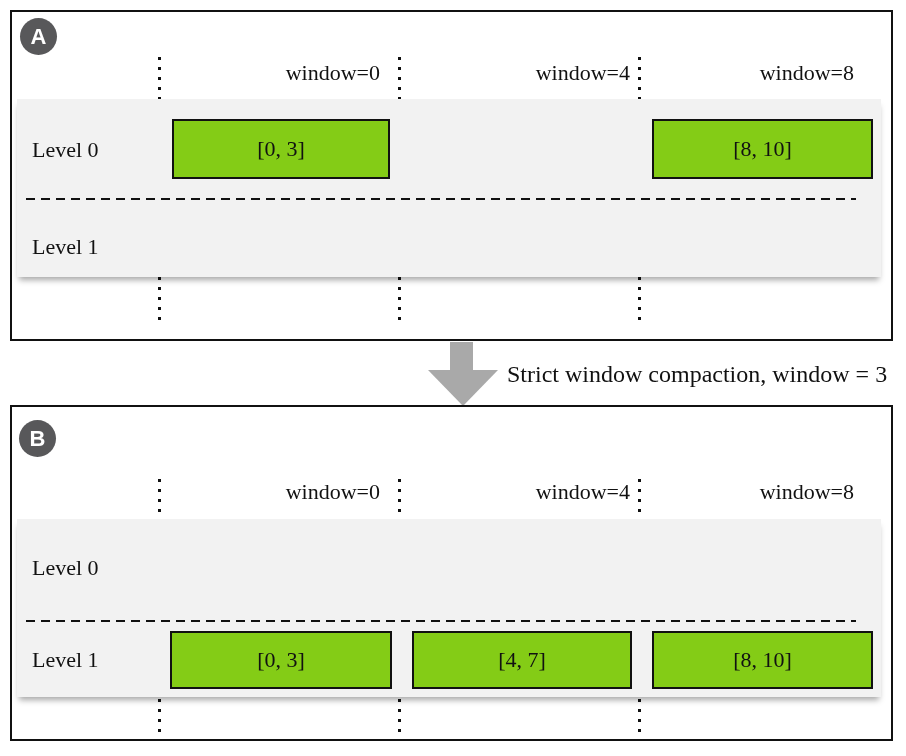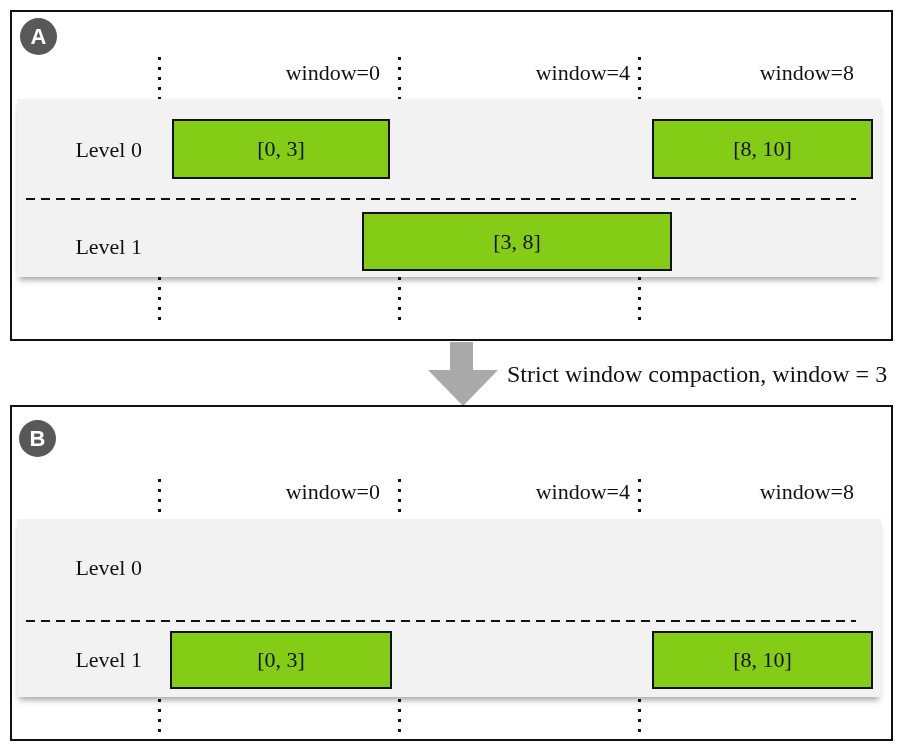--- a/index.html
+++ b/index.html
@@ -69,21 +69,21 @@
     height: 2px;
     background-image: repeating-linear-gradient(
       to right, #111111 0px, #111111 9px, transparent 9px, transparent 15px);
   }
   .level-label {
     position: absolute;
     left: 20px;
     width: 110px;
     height: 28px;
     line-height: 28px;
-    text-align: right;
+    text-align: left;
     font-size: 22px;
     white-space: nowrap;
   }
   .range-box {
     position: absolute;
     box-sizing: border-box;
     border: 2.5px solid #111111;
     background: #84cc16;
     display: flex;
     align-items: center;
@@ -159,21 +159,20 @@
   <div class="col-header col-3">window=8</div>
 
   <div class="rowband"></div>
   <div class="dashline"></div>
 
   <div class="level-label lvl0">Level 0</div>
   <div class="level-label lvl1">Level 1</div>
 
   <div id="box-a-0" class="range-box">[0, 3]</div>
   <div id="box-a-1" class="range-box">[8, 10]</div>
-  <div id="box-a-2" class="range-box">[3, 8]</div>
 </div>
 
 <div id="arrow-stem"></div>
 <div id="arrow-head"></div>
 <div id="transition-caption">Strict window compaction, window = 3</div>
 
 <div id="panel-b" class="panel">
   <div class="badge">B</div>
 
   <div class="dotline dot-1"></div>
@@ -184,14 +183,15 @@
   <div class="col-header col-2">window=4</div>
   <div class="col-header col-3">window=8</div>
 
   <div class="rowband"></div>
   <div class="dashline"></div>
 
   <div class="level-label lvl0">Level 0</div>
   <div class="level-label lvl1">Level 1</div>
 
   <div id="box-b-0" class="range-box">[0, 3]</div>
+  <div id="box-b-1" class="range-box">[4, 7]</div>
   <div id="box-b-2" class="range-box">[8, 10]</div>
 </div>
 
 </body></html>

